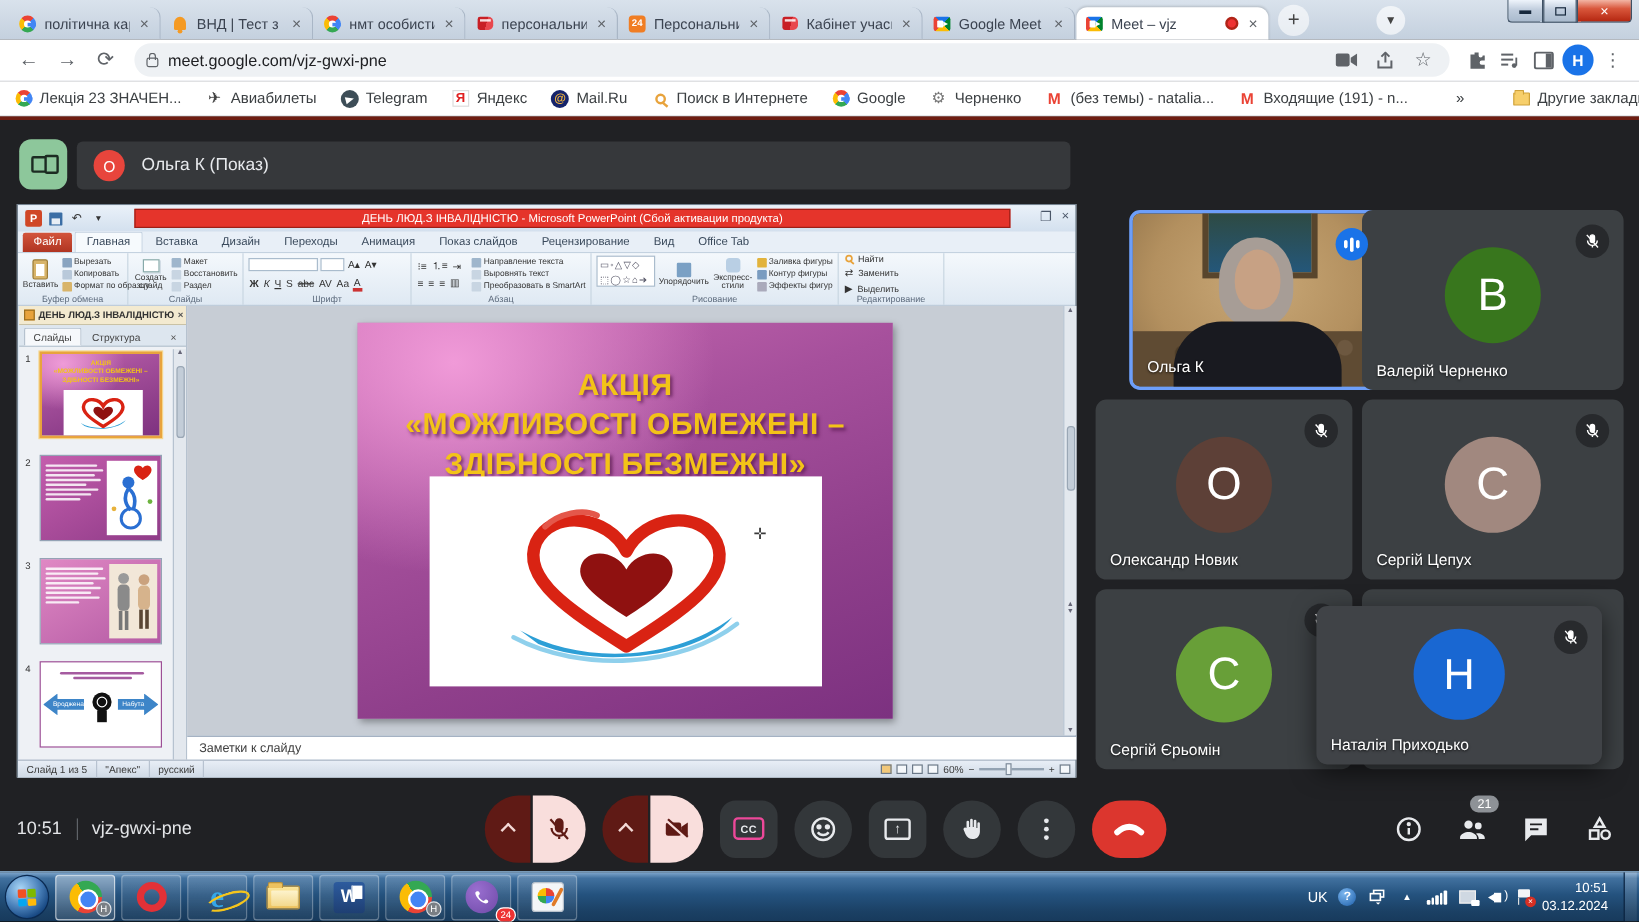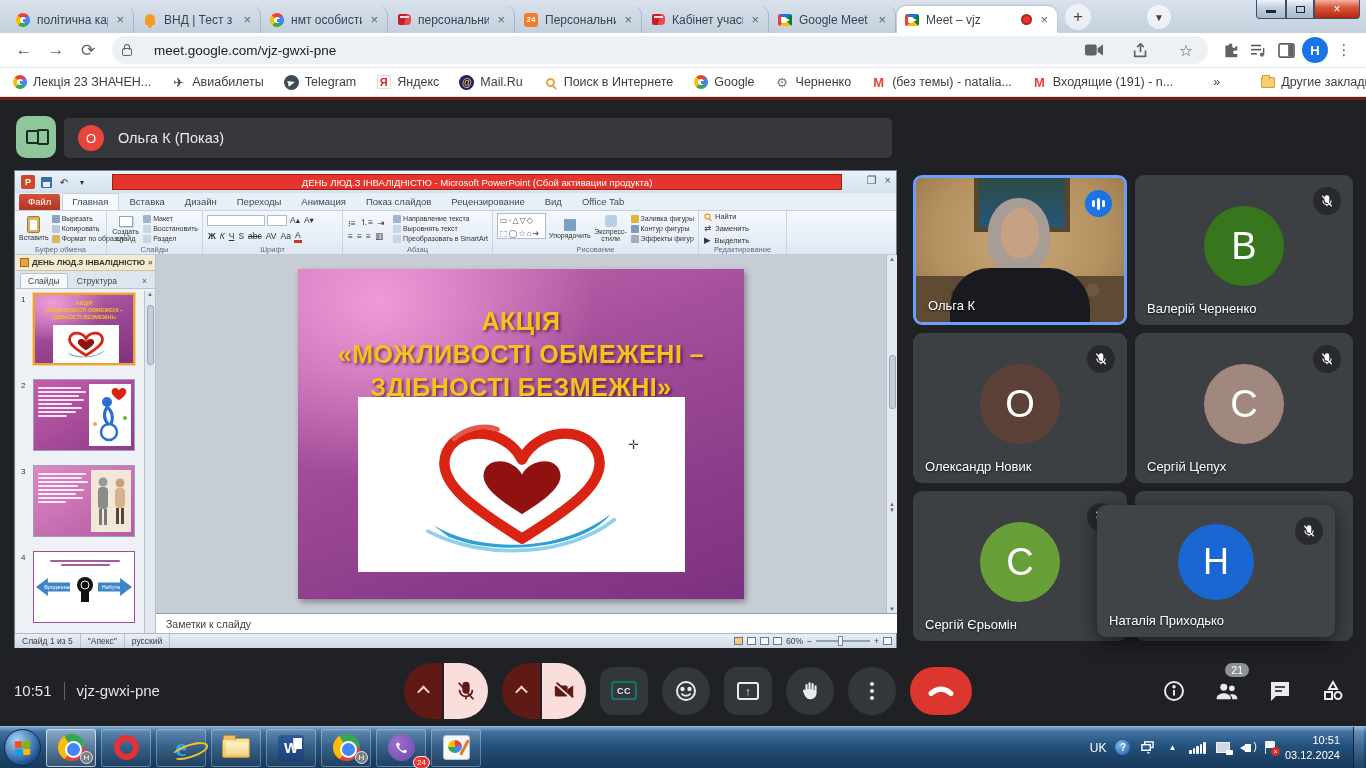--- a/index.html
+++ b/index.html
@@ -31,21 +31,21 @@
 .winctrls{position:absolute;right:6px;top:0;display:flex;}
 .wbtn{height:19px;border:1px solid #3e5064;border-top:none;display:flex;align-items:center;justify-content:center;font-size:10px;color:#17283c;background:linear-gradient(#eef4fb,#c0cddd 45%,#a9bacd);}
 .wbtn.min{width:30px;border-radius:0 0 0 4px;}
 .wbtn.max{width:28px;}
 .wbtn.cls{width:46px;border-radius:0 0 4px 0;background:linear-gradient(#f3b5a4,#d9573c 40%,#b42610);color:#fff;font-size:12px;}
 .maxglyph{width:9px;height:7px;border:1px solid #17283c;background:transparent;}
 
 
 .toolbar{position:absolute;left:0;top:33px;width:1366px;height:35px;background:#fff;display:flex;align-items:center;padding:0 10px;gap:4px;border-bottom:1px solid #e4e7eb;}
 .navic{width:28px;height:28px;border-radius:50%;display:flex;align-items:center;justify-content:center;color:#5f6368;font-size:17px;}
-.omnibox{flex:1;height:28px;border-radius:14px;background:#eef1f4;display:flex;align-items:center;padding:0 10px;gap:22px;margin:0 6px;color:#202124;font-size:13.5px;}
+.omnibox{flex:1;height:28px;border-radius:14px;background:#eef1f4;display:flex;align-items:center;padding:0 10px;gap:8px;margin:0 6px;color:#202124;font-size:13.5px;}
 .omni-url{flex:1;}
 .lock{width:10px;height:8px;border:1.6px solid #5f6368;border-radius:2px;position:relative;margin-top:3px;}
 .lock::before{content:"";position:absolute;left:1px;top:-5px;width:4px;height:5px;border:1.6px solid #5f6368;border-bottom:none;border-radius:4px 4px 0 0;}
 .tbi{width:24px;height:24px;display:flex;align-items:center;justify-content:center;color:#5f6368;}
 .avatarH{width:26px;height:26px;border-radius:50%;background:#1a73e8;color:#fff;font-size:13px;font-weight:bold;display:flex;align-items:center;justify-content:center;}
 
 
 .bmbar{position:absolute;left:0;top:68px;width:1366px;height:29px;background:#fff;display:flex;align-items:center;padding:0 12px;gap:20px;font-size:12.5px;color:#3c4043;border-bottom:1px solid #e0e3e7;}
 .bm{display:flex;align-items:center;gap:6px;white-space:nowrap;}
 .bm .favi{width:15px;height:15px;}
@@ -71,21 +71,21 @@
 .pavatar{width:26px;height:26px;border-radius:50%;background:#e8453c;color:#fff;font-size:13px;display:flex;align-items:center;justify-content:center;}
 .pname{color:#e8eaed;font-size:14.5px;}
 
 
 .tile{position:absolute;background:#3c4043;border-radius:9px;overflow:hidden;}
 .tile-name{position:absolute;left:12px;bottom:9px;color:#fff;font-size:13px;text-shadow:0 1px 2px rgba(0,0,0,.8);z-index:3;}
 .bigav{position:absolute;left:50%;top:50%;transform:translate(-50%,-55%);width:80px;height:80px;border-radius:50%;color:#fff;font-size:38px;display:flex;align-items:center;justify-content:center;}
 .muteic{position:absolute;right:12px;top:12px;width:28px;height:28px;border-radius:50%;background:rgba(32,33,36,.75);display:flex;align-items:center;justify-content:center;z-index:3;}
 .speakic{position:absolute;right:12px;top:12px;width:27px;height:27px;border-radius:50%;background:#1a73e8;display:flex;align-items:center;justify-content:center;gap:2px;z-index:3;}
 .speakic i{display:block;width:3px;border-radius:2px;background:#fff;}
-.tile.video{border:3px solid #6d9ef8;}
+.tile.video{border:3px solid #6d9ef8;margin-left:28px;}
 .vid-wall{position:absolute;inset:0;background:radial-gradient(ellipse at 50% 40%,#c9a877 0%,#b3905f 60%,#8f7148 100%);}
 .vid-frame{position:absolute;left:28%;top:-6px;width:46%;height:42%;background:linear-gradient(#2e4a42,#24577a);border:5px solid #58452c;}
 .vid-couch{position:absolute;left:0;bottom:0;width:100%;height:32%;background:#5f4b33;background-image:radial-gradient(circle at 20% 40%,#4a3a26 6px,transparent 7px),radial-gradient(circle at 60% 60%,#49392a 7px,transparent 8px),radial-gradient(circle at 85% 30%,#6d5840 6px,transparent 7px);}
 .vid-hair{position:absolute;left:50%;top:14%;transform:translateX(-52%);width:62px;height:74px;border-radius:48% 48% 40% 40%;background:#a79d96;}
 .vid-face{position:absolute;left:50%;top:21%;transform:translateX(-50%);width:38px;height:50px;border-radius:50% 50% 45% 45%;background:#c7a184;}
 .vid-body{position:absolute;left:50%;bottom:-8px;transform:translateX(-50%);width:140px;height:62px;border-radius:40px 40px 0 0;background:#191a20;}
 .floating{box-shadow:0 6px 20px rgba(0,0,0,.55);background:#404347;z-index:5;}
 .floating .bigav{width:76px;height:76px;font-size:36px;transform:translate(-50%,-62%);}
 
 
@@ -93,21 +93,21 @@
 .mb-left{position:absolute;left:14px;top:0;height:71px;display:flex;align-items:center;gap:12px;color:#e3e5e8;font-size:15px;}
 .mb-sep{width:1px;height:18px;background:#5f6368;}
 .mb-ctrls{position:absolute;left:404px;top:0;height:71px;display:flex;align-items:center;gap:14px;}
 .ctl-group{display:flex;gap:2px;height:56px;}
 .ctl-chev{width:38px;height:56px;background:#5f1a15;border-radius:28px 0 0 28px;display:flex;align-items:center;justify-content:center;}
 .chevup{width:9px;height:9px;border-top:2.5px solid #f3d9d6;border-right:2.5px solid #f3d9d6;transform:rotate(-45deg) translate(-1px,1px);}
 .ctl-main{width:44px;height:56px;background:#f9dedc;border-radius:0 28px 28px 0;display:flex;align-items:center;justify-content:center;}
 .rbtn{width:48px;height:48px;background:#33373a;display:flex;align-items:center;justify-content:center;color:#e8eaed;}
 .sq{border-radius:13px;}
 .ci{border-radius:50%;}
-.ccbox{width:26px;height:19px;border:2px solid #0f766e;border-radius:4px;display:flex;align-items:center;justify-content:center;font-size:9px;font-weight:bold;letter-spacing:.5px;}
+.ccbox{width:26px;height:19px;border:2px solid #ec4899;border-radius:4px;display:flex;align-items:center;justify-content:center;font-size:9px;font-weight:bold;letter-spacing:.5px;}
 .presbox{width:22px;height:18px;border:2px solid #e8eaed;border-radius:3px;display:flex;align-items:center;justify-content:center;font-size:11px;font-weight:bold;}
 .dots3{display:flex;flex-direction:column;gap:3px;}
 .dots3 i{width:4px;height:4px;border-radius:50%;background:#e8eaed;}
 .endcall{width:62px;height:48px;border-radius:26px;background:#dc362e;display:flex;align-items:center;justify-content:center;}
 .mb-right{position:absolute;right:20px;top:0;height:71px;display:flex;align-items:center;gap:27px;}
 .mbr{position:relative;width:26px;height:26px;display:flex;align-items:center;justify-content:center;color:#e8eaed;}
 .badge21{position:absolute;top:-15px;right:-9px;background:#8e9297;color:#fff;font-size:10.5px;border-radius:9px;padding:1px 6px;}
 
 
 .ppt{position:absolute;left:14px;top:70px;width:883px;height:478px;background:#dce6f1;border:1px solid #74828f;font-size:9px;color:#333;}

